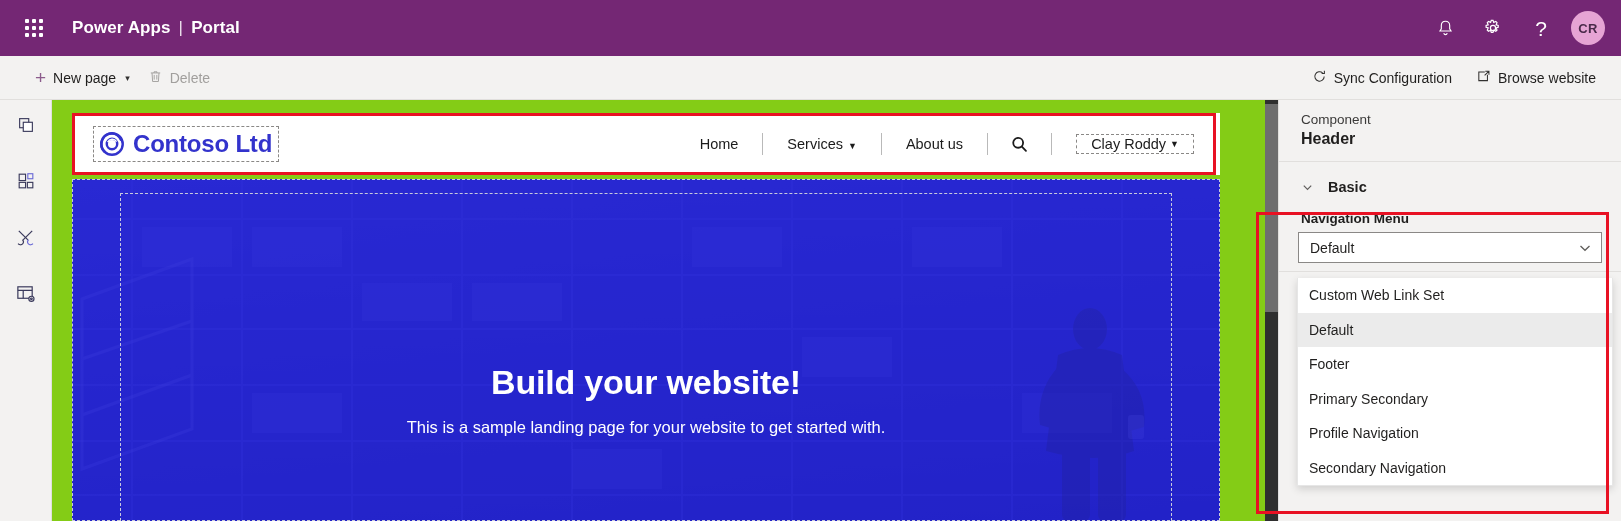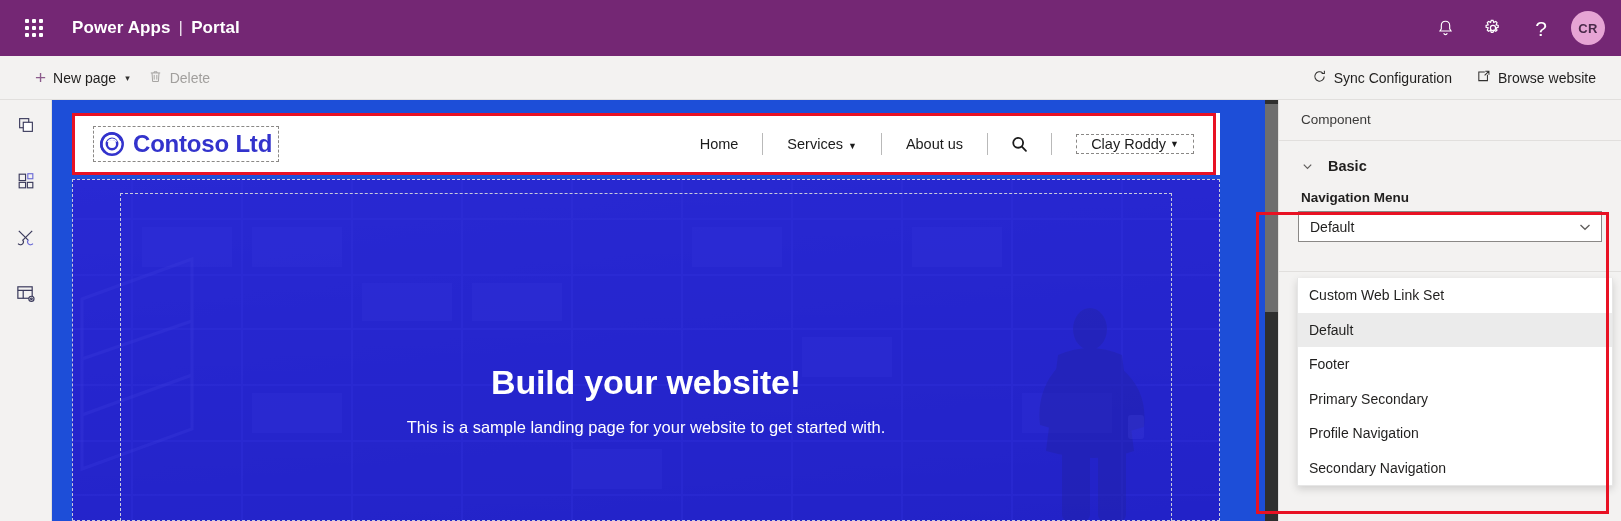--- a/index.html
+++ b/index.html
@@ -60,21 +60,21 @@
     position:absolute; left:0; top:100px; width:52px; height:421px;
     background:#f3f2f1; border-right:1px solid #e1dfdd;
     display:flex; flex-direction:column; align-items:center; padding-top:10px; gap:22px;
   }
   .rail-btn { width:36px; height:34px; display:flex; align-items:center; justify-content:center;
               cursor:pointer; border-radius:2px;}
 
   
   .canvas-wrap {
     position:absolute; left:52px; top:100px; width:1213px; height:421px;
-    background:#1d4ed8; overflow:hidden;
+    background:#84cc16; overflow:hidden;
   }
   
   .site-header {
     position:absolute; left:20px; top:13px; width:1148px; height:62px;
     background:#ffffff; display:flex; align-items:center;
   }
   .logo-box {
     margin-left:21px; display:flex; align-items:center; gap:7px;
     border:1px dashed #8a8886; padding:3px 6px 3px 4px;
   }
@@ -370,20 +370,21 @@
     </div>
   </div>
 
   <div class="cv-scroll">
     <div class="cv-thumb"></div>
   </div>
 
   <div class="panel">
     <div class="panel-head">
       <div class="ph-sub">Component</div>
+      <div class="ph-title">Header</div>
     </div>
 
     <div class="section-row">
       <span class="section-caret">
         <svg width="13" height="13" viewBox="0 0 14 14" fill="none" stroke="#605e5c" stroke-width="1.3">
           <path d="M3 5l4 4 4-4"></path>
         </svg>
       </span>
       <span class="section-title">Basic</span>
     </div>

